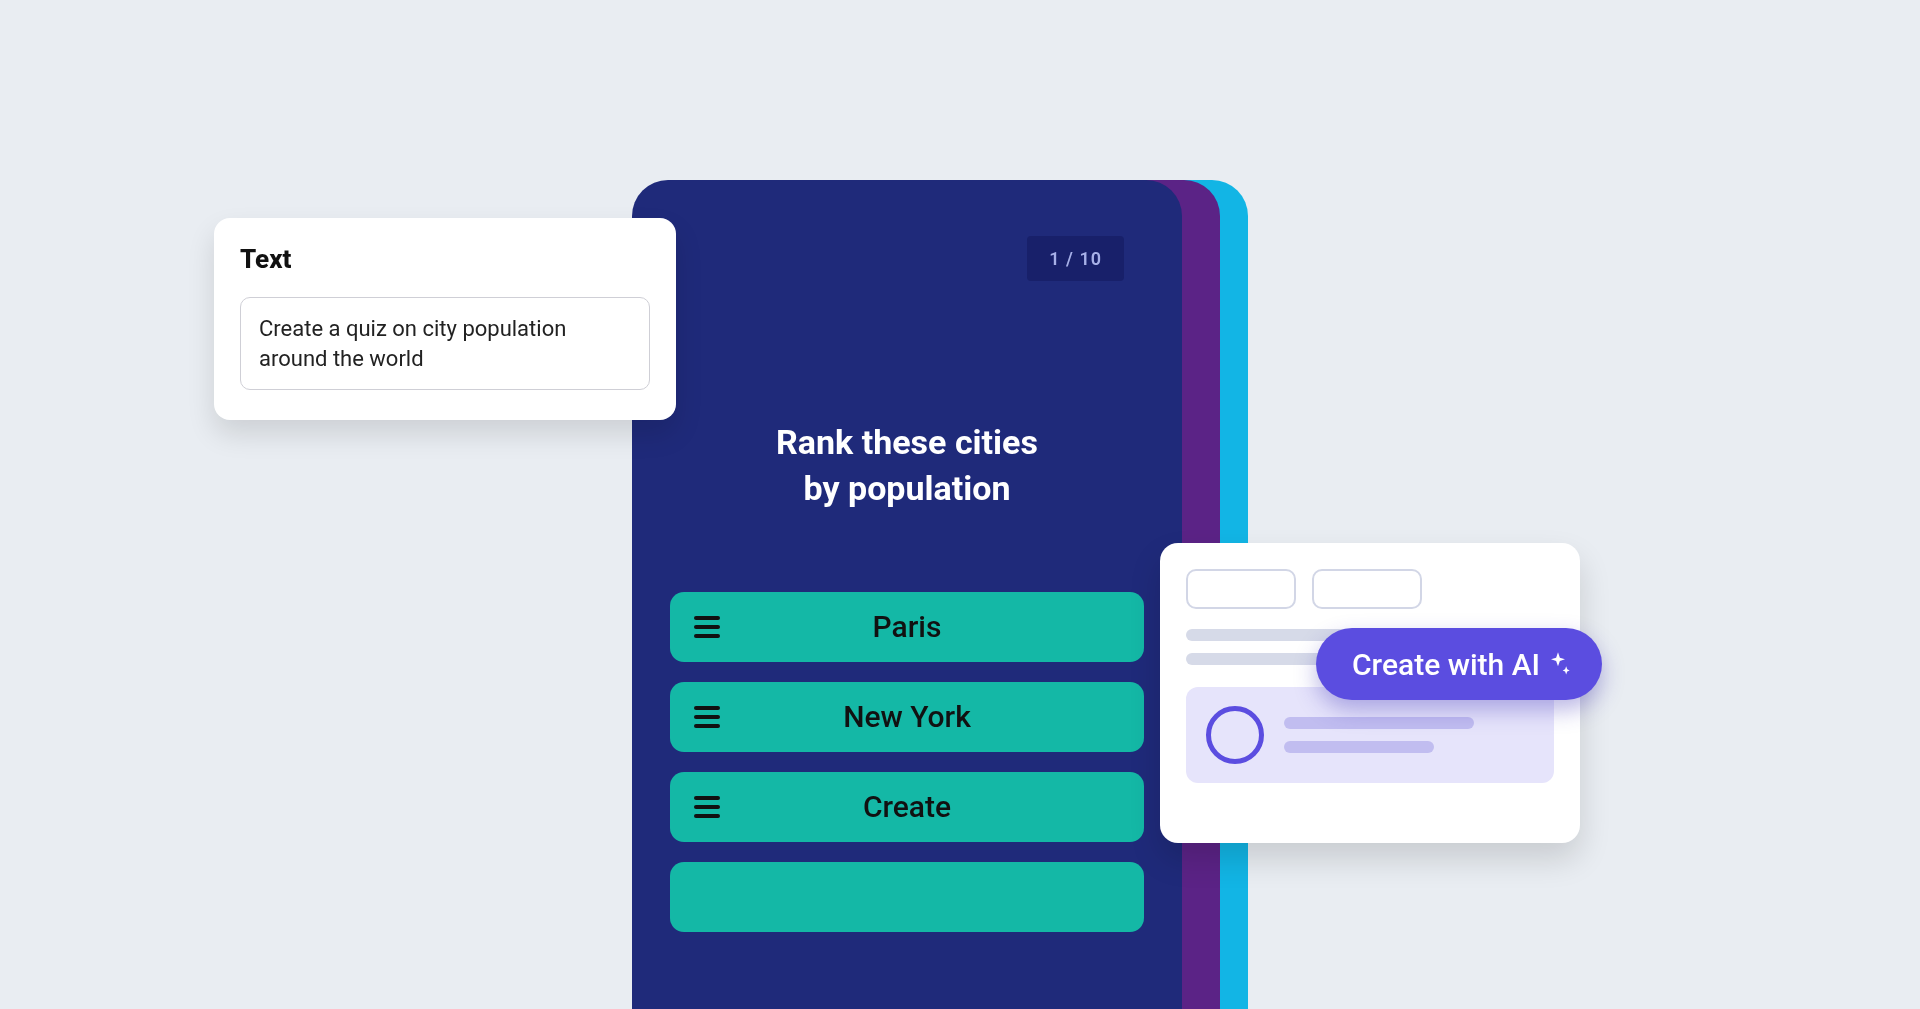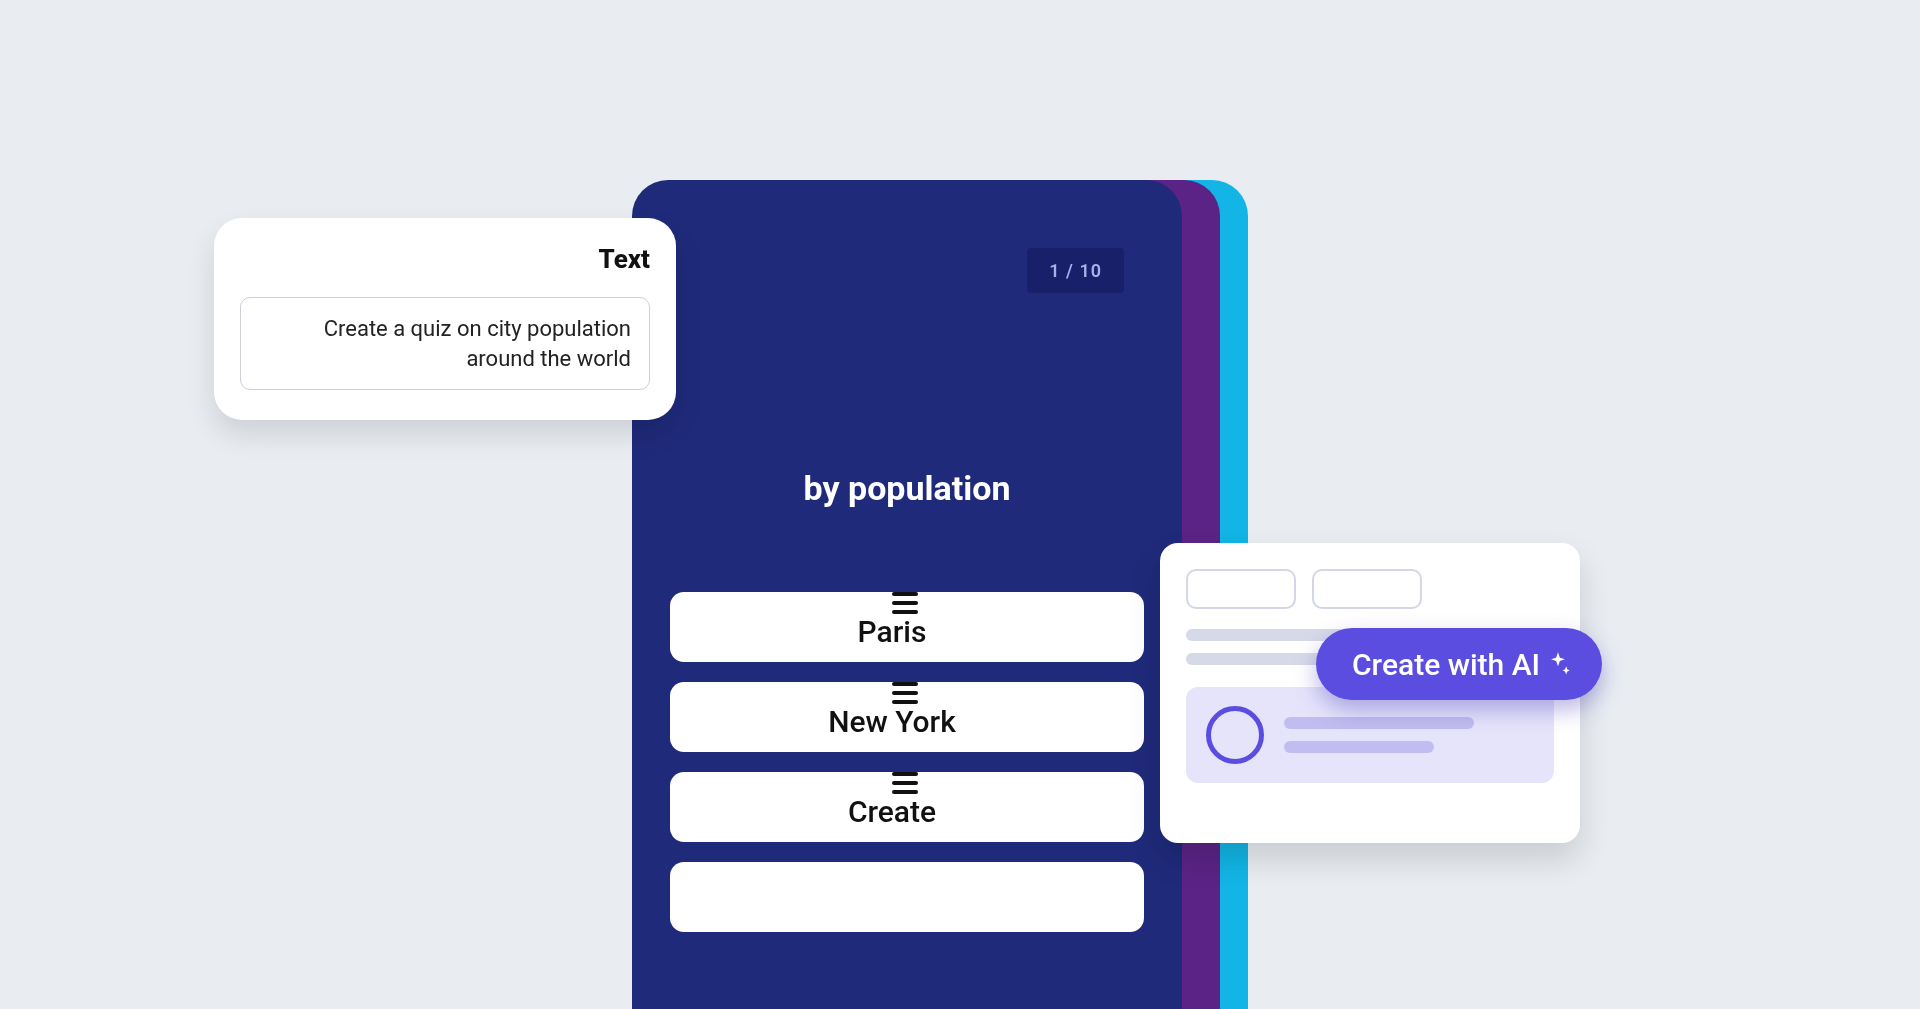--- a/index.html
+++ b/index.html
@@ -43,21 +43,21 @@
     top: 180px;
     width: 550px;
     height: 900px;
     background: #1f2a7a;
     border-radius: 36px 36px 0 0;
     padding: 40px 38px 0 38px;
     color: #fff;
   }
   .progress-badge {
     position: absolute;
-    top: 68px;
+    top: 56px;
     right: 58px;
     background: #18206a;
     color: #a7b0e8;
     font-size: 18px;
     font-weight: 600;
     padding: 12px 22px;
     border-radius: 4px;
     letter-spacing: 1px;
   }
   .question-title {
@@ -67,31 +67,30 @@
     font-weight: 700;
     line-height: 1.35;
   }
   .options {
     margin-top: 80px;
     display: flex;
     flex-direction: column;
     gap: 20px;
   }
   .option-row {
-    background: #ffffff;
+    background: #14b8a6;
     color: #111;
     border-radius: 14px;
     height: 70px;
     display: flex;
     align-items: center;
     padding: 0 24px;
     font-size: 30px;
     font-weight: 500;
     position: relative;
-    flex-direction: column;
   }
   .drag-icon {
     width: 30px;
     display: flex;
     flex-direction: column;
     gap: 5px;
     flex-shrink: 0;
   }
   .drag-icon span {
     display: block;
@@ -106,24 +105,23 @@
     padding-right: 30px;
   }
 
   
   .text-card {
     position: absolute;
     left: 214px;
     top: 218px;
     width: 462px;
     background: #fff;
-    border-radius: 28px;
+    border-radius: 16px;
     box-shadow: 0 14px 28px rgba(0,0,0,0.12);
     padding: 26px 26px 30px 26px;
-    text-align: right;
   }
   .text-card-title {
     font-size: 26px;
     font-weight: 800;
     color: #111;
     margin-bottom: 18px;
   }
   .text-card-input {
     border: 1px solid #cfcfd6;
     border-radius: 10px;
@@ -229,21 +227,21 @@
 <body>
 
 <div class="stage">
 
   <div class="back-cyan"></div>
   <div class="back-purple"></div>
 
   <div class="phone">
     <div class="progress-badge">1 / 10</div>
     <div class="question-title">
-      <br>
+      <span>Rank these cities</span><br>
       <span>by population</span>
     </div>
     <div class="options">
       <div class="option-row">
         <div class="drag-icon">
             <span></span>
             <span></span>
             <span></span>
           </div>
         <div class="option-label">Paris</div>

